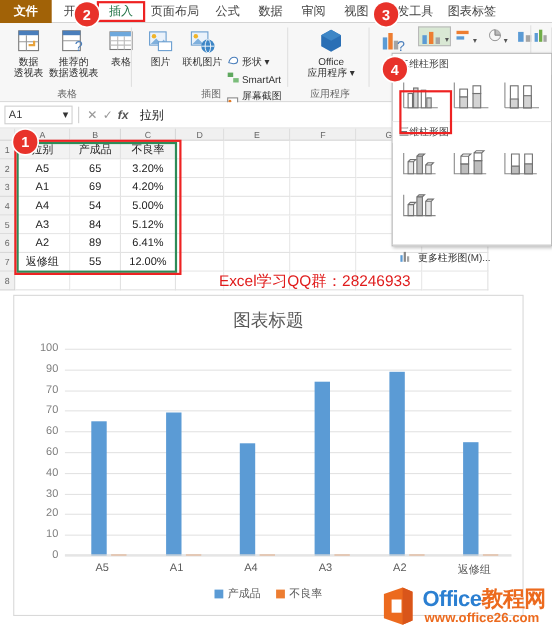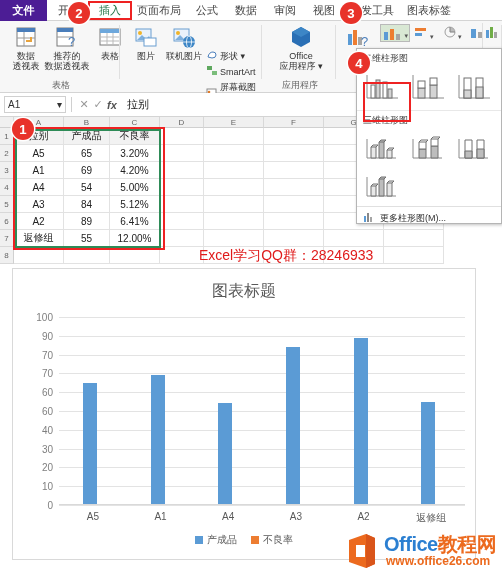--- a/index.html
+++ b/index.html
@@ -11,21 +11,21 @@
     font-size:11px; color:#333;
   }
 
   
   .tabbar {
     position:absolute; left:0; top:0; width:502px; height:21px;
     background:#ffffff; border-bottom:1px solid #d4d4d4;
   }
   .tab-file {
     position:absolute; left:0; top:0; width:47px; height:21px;
-    background:#4c1d95; color:#fff; font-size:11px;
+    background:#a16207; color:#fff; font-size:11px;
     display:flex; align-items:center; justify-content:center; font-weight:bold;
   }
   .tab {
     position:absolute; top:0; height:21px; display:flex; align-items:center;
     justify-content:center; font-size:11px; color:#444; white-space:nowrap;
   }
   .tab.active { color:#217346; }
 
   
   .ribbon {
@@ -91,21 +91,21 @@
   .dropdown {
     position:absolute; left:356px; top:48px; width:146px; height:176px;
     background:#fff; border:1px solid #b5b5b5; box-shadow:1px 1px 3px rgba(0,0,0,.25);
     z-index:40;
   }
   .dd-head { padding:3px 6px; font-size:9px; color:#444; background:#fff; }
   .dd-grid { display:flex; padding:2px 4px 4px; gap:6px; }
   .dd-item { width:40px; height:32px; border:1px solid transparent; }
   .dd-more {
     display:flex; align-items:flex-end; gap:5px; padding:4px 6px;
-    font-size:9px; color:#333; border-top:1px solid #e0e0e0;
+    font-size:9px; color:#333; border-top:1px solid #e0e0e0;margin-top:16px;
   }
   .dd-sel { position:absolute; border:2px solid #ee2222; }
 
   
   .badge {
     position:absolute; border-radius:50%; background:#e8322a; color:#fff;
     display:flex; align-items:center; justify-content:center;
     font-weight:bold; z-index:60;
     box-shadow:0 0 0 1.5px #fff;
   }
@@ -265,20 +265,21 @@
     </div>
     <div class="smallrow" style="left:84px;top:60px;">
       <span>
         <svg width="12" height="12" viewBox="0 0 12 12">
           <rect x="1" y="3" width="9" height="6" fill="#fff" stroke="#8a8a8a"></rect>
           <circle cx="3" cy="6" r="1.3" fill="#e07b2a"></circle>
         </svg>
       </span>
       <span>屏幕截图 ▾</span>
     </div>
+    <div class="glabel">插图</div>
     <div class="gsep"></div>
   </div>
 
   <div class="rgroup" style="left:264px;width:72px;">
     <div class="bigbtn" style="left:14px;width:46px;">
       <span class="ico">
         <svg width="26" height="26" viewBox="0 0 26 26">
           <path d="M13 3 l9 5 v10 l-9 5 l-9 -5 V8z" fill="#2a6fb5"></path>
           <path d="M13 3 l9 5 l-9 5 l-9 -5z" fill="#3d86c6"></path>
         </svg>

